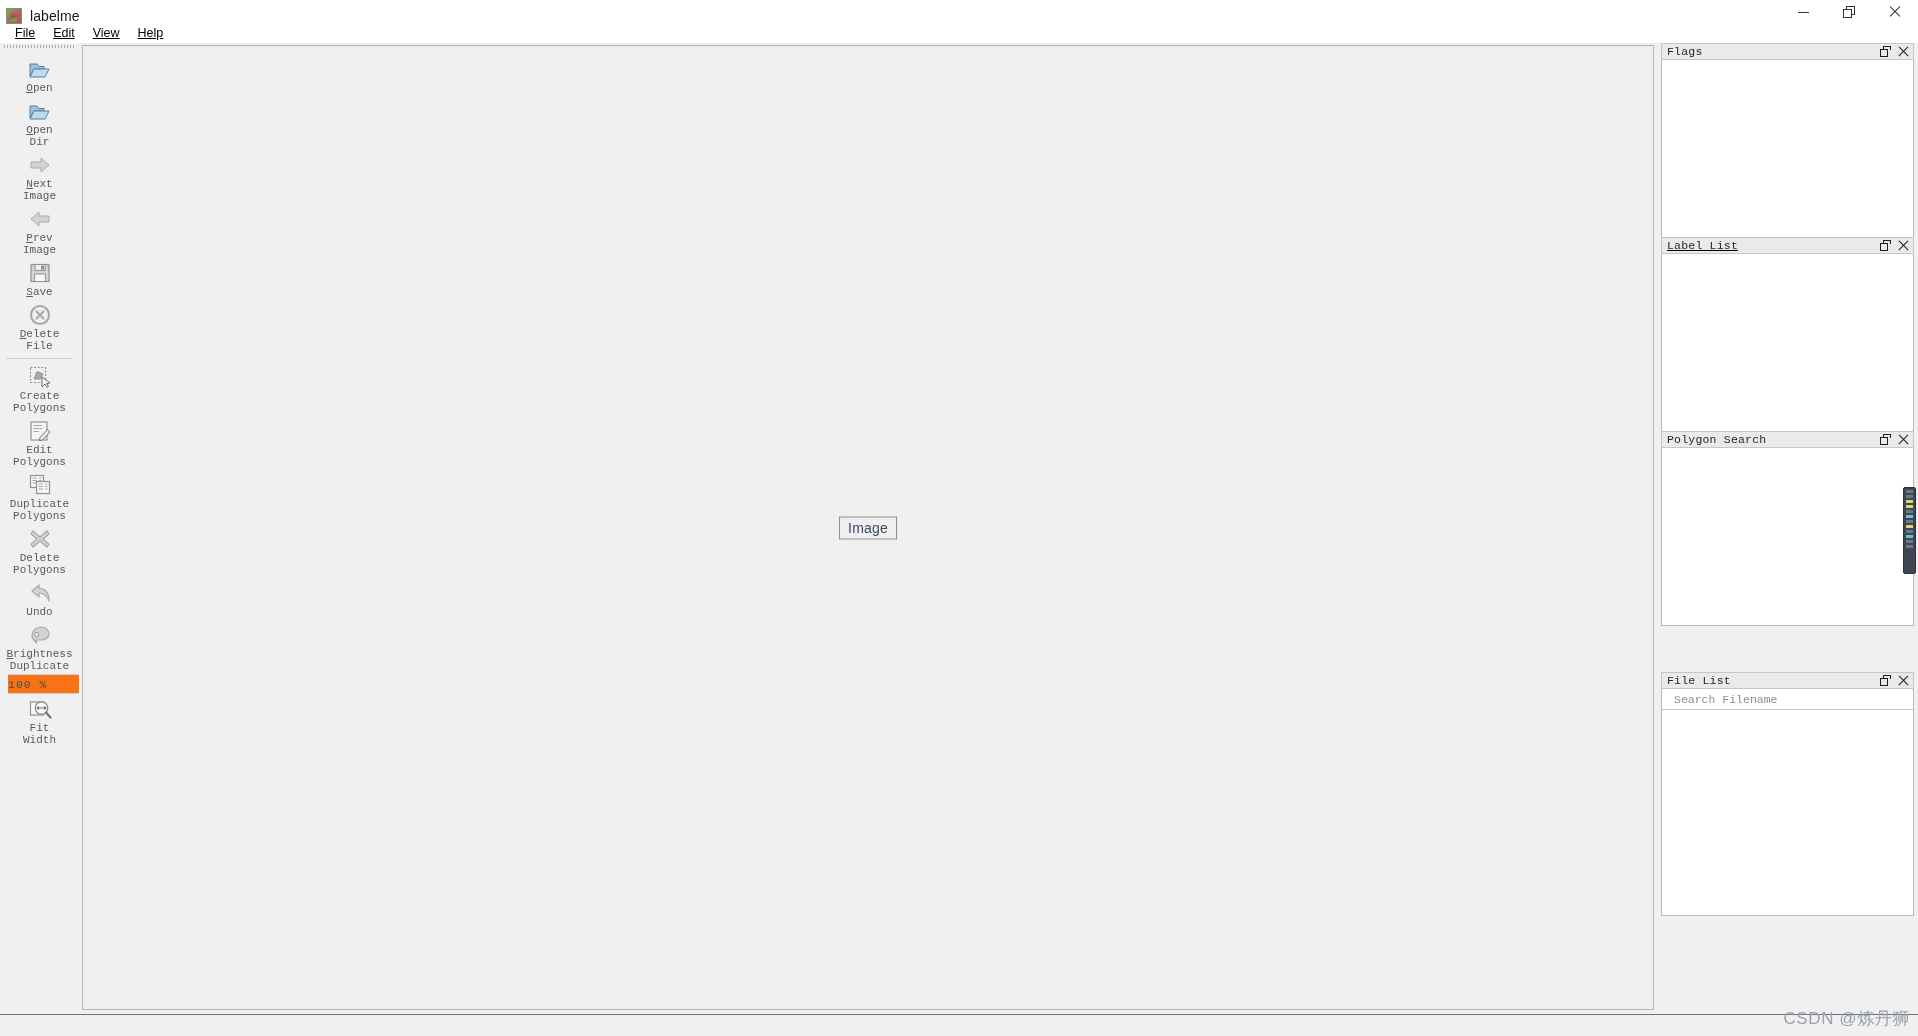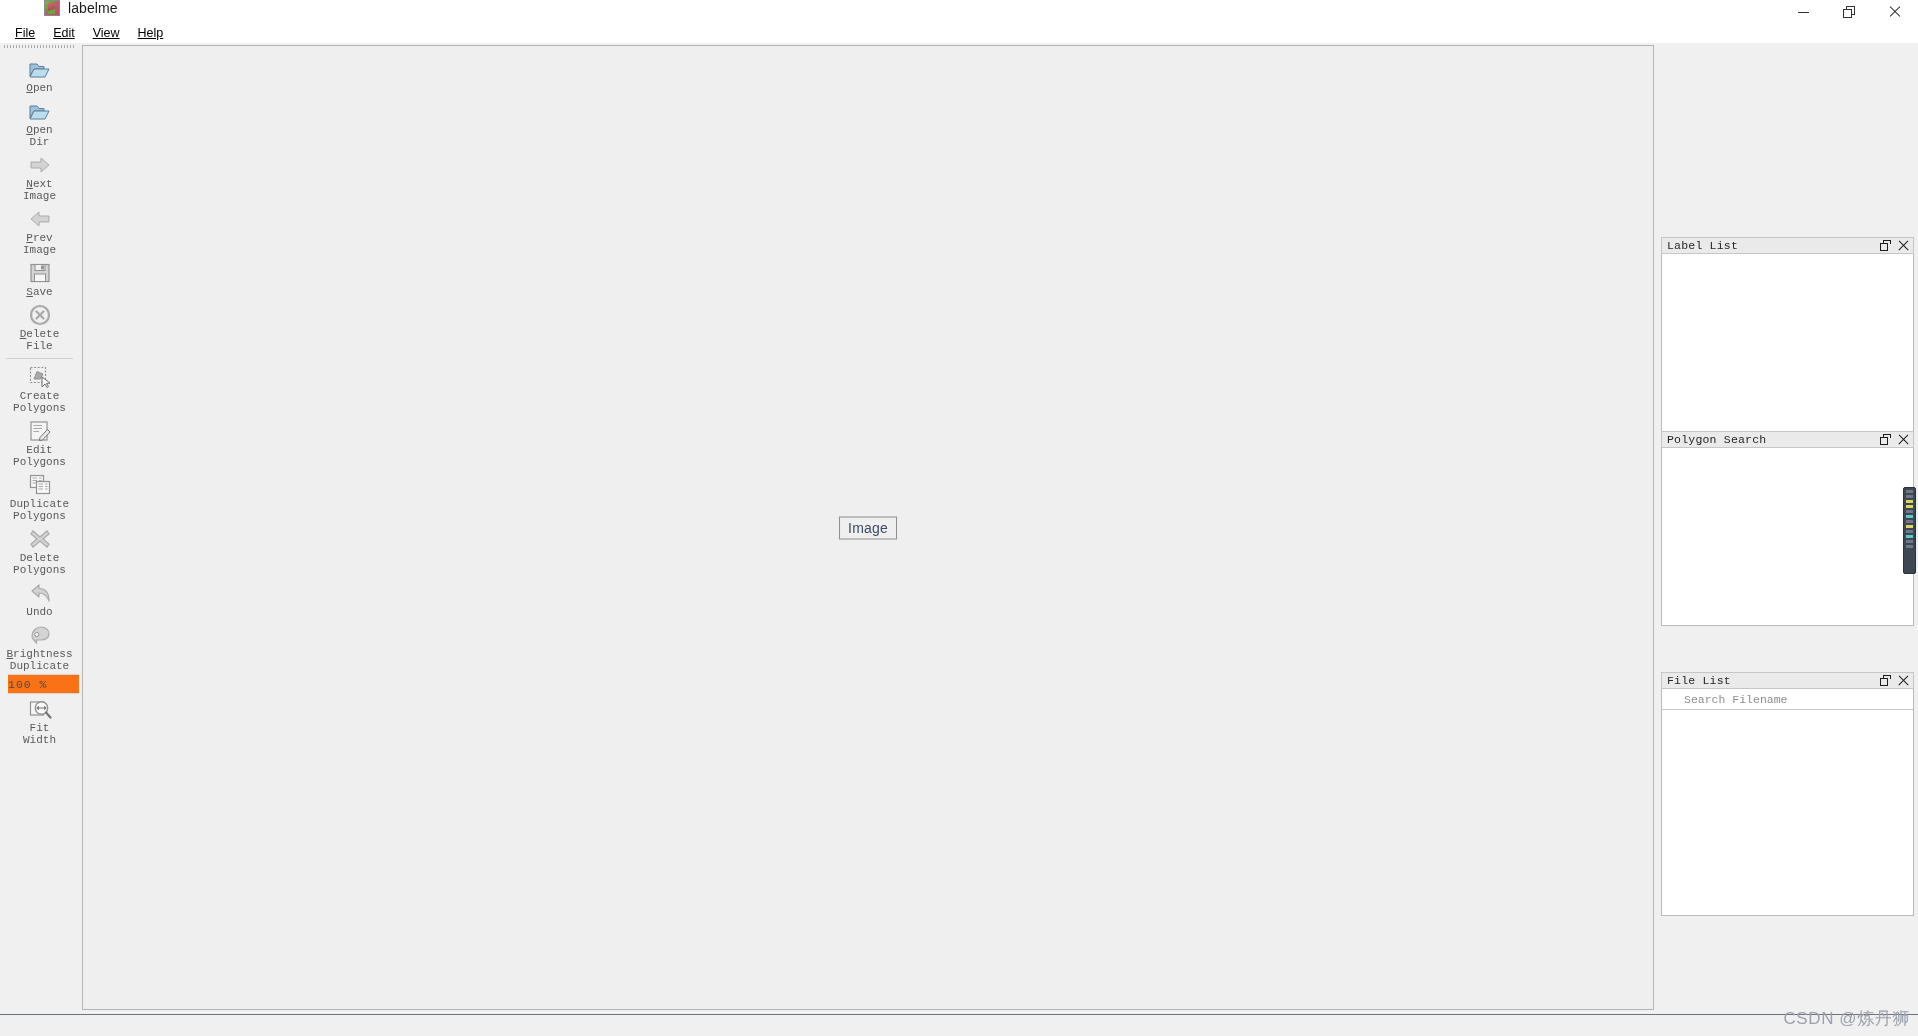--- a/index.html
+++ b/index.html
@@ -8,21 +8,21 @@
     overflow: hidden;
     background: #f0f0f0;
     font-family: "Liberation Sans", sans-serif;
   }
   * { box-sizing: border-box; }
 
   
   .titlebar {
     position: absolute; left: 0; top: 0; width: 1918px; height: 24px;
     background: #ffffff;
-    display: flex; align-items: flex-start; padding-left: 38px;
+    display: flex; align-items: flex-end;
   }
   .title-icon {
     width: 16px; height: 16px; margin-left: 6px; margin-right: 8px;
     position: relative; flex: none;
     background: linear-gradient(135deg,#7ab648 0%,#5f9e3a 40%,#c0606a 41%,#b45060 100%);
     border: 1px solid #8a8a8a;
   }
   .title-icon::after{
     content:""; position:absolute; left:3px; top:2px; width:7px; height:11px;
     background: linear-gradient(160deg,#d26b76 0%,#a84b58 60%,#6ea33c 61%);
@@ -132,21 +132,21 @@
     content:""; position:absolute; left:-1px; top:5px; width:13px; height:1.4px; background:#1d1d1d;
   }
   .dk-close::before { transform: rotate(45deg); }
   .dk-close::after  { transform: rotate(-45deg); }
   .dock-body {
     background:#ffffff; border:1px solid #b9b9b9; border-top:none;
   }
   .search-field {
     width:100%; height:20px; border:none; border-bottom:1px solid #c8c8c8;
     outline:none; background:#fff;
-    font-family:"Liberation Mono", monospace; font-size:11.5px; color:#222; padding-left:22px;
+    font-family:"Liberation Mono", monospace; font-size:11.5px; color:#222; padding-left:12px;
   }
   .search-field::placeholder { color:#8e8e8e; }
 
   
   .side-scroll {
     position:absolute; left:1903px; top:487px; width:13px; height:87px;
     background:#3e4654; border:1px solid #2a313c; border-radius:2px;
     overflow:hidden;
   }
   .side-scroll i {
@@ -302,21 +302,34 @@
     </div>
 </div>
 
 <div class="canvas-wrap">
   <div class="canvas">
     <div class="image-chip">Image</div>
   </div>
 </div>
 
 <div class="docks" id="dock-container">
-    <div class="dock" style="top: 194px;">
+    <div class="dock" style="top: 0px;">
+      <div class="dock-title">
+        <div class="dock-title-text">Flags</div>
+        <div class="dock-btns">
+          <div class="dk-float">
+            <div class="f2"></div>
+            <div class="f1"></div>
+          </div>
+          <div class="dk-close"></div>
+        </div>
+      </div>
+      <div class="dock-body" style="height: 178px;"></div>
+    </div>
+    <div class="dock" style="top: 194px; text-decoration: underline;">
       <div class="dock-title">
         <div class="dock-title-text">Label List</div>
         <div class="dock-btns">
           <div class="dk-float">
             <div class="f2"></div>
             <div class="f1"></div>
           </div>
           <div class="dk-close"></div>
         </div>
       </div>

